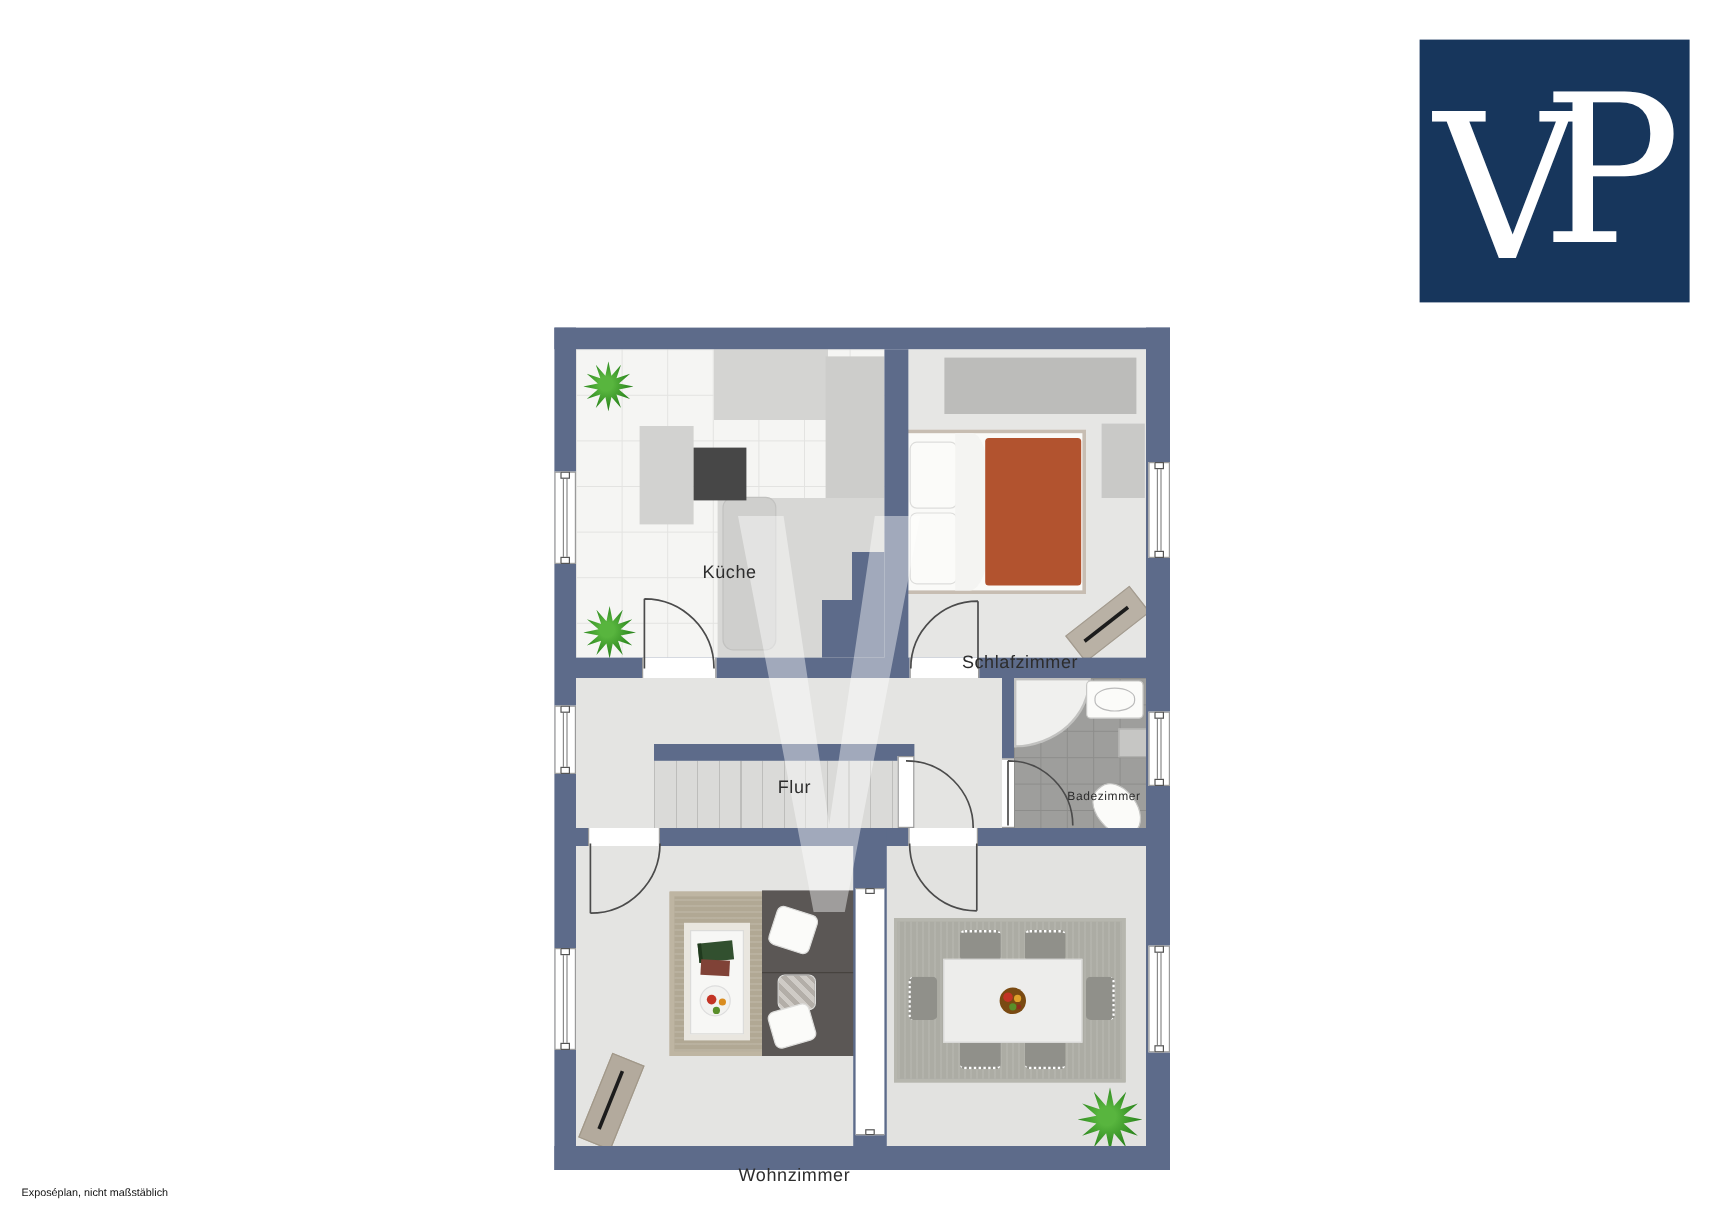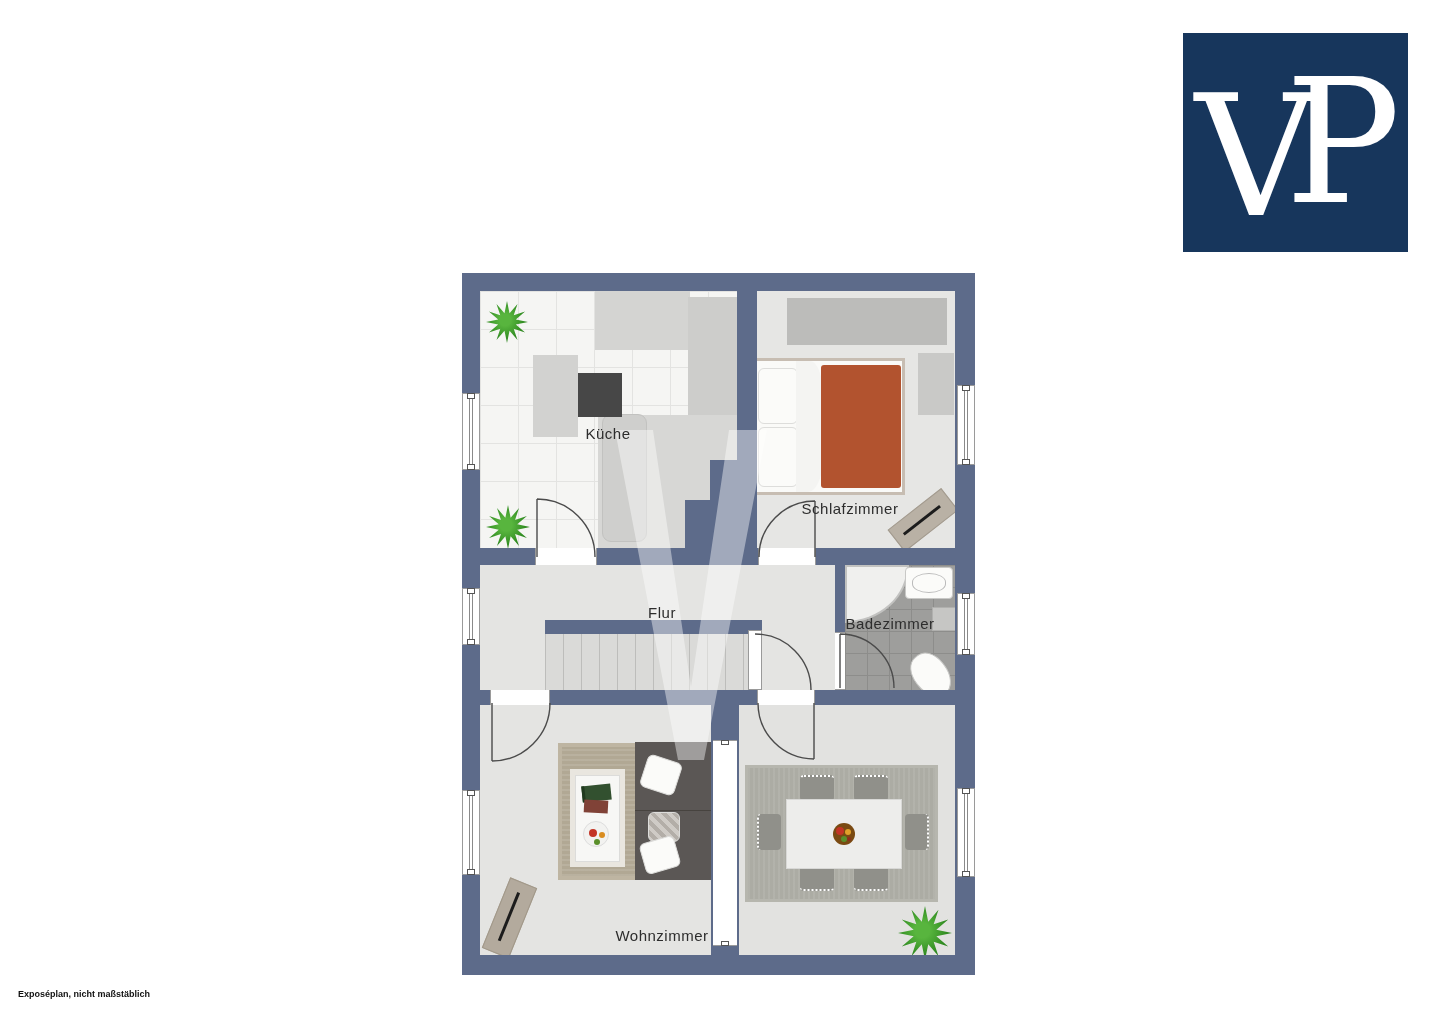--- a/index.html
+++ b/index.html
@@ -13,21 +13,21 @@
   .floor-light{background:#e4e4e2;}
   .kitchen-tiles{background-color:#f5f5f3;
     background-image:linear-gradient(#e3e3e1 1px,transparent 1px),
                      linear-gradient(90deg,#e3e3e1 1px,transparent 1px);
     background-size:38px 38px;}
   .bath-tiles{background-color:#9e9e9c;
     background-image:linear-gradient(#8d8d8b 1px,transparent 1px),
                      linear-gradient(90deg,#8d8d8b 1px,transparent 1px);
     background-size:22px 22px;}
   .room-label{position:absolute;color:#2d2d2d;font-size:15px;letter-spacing:.5px;
-              text-align:center;z-index:40;}
+              text-align:center;z-index:40;margin-top:44px;}
   
   .win{position:absolute;background:#fff;border:1px solid #9a9a9a;box-sizing:border-box;z-index:30;}
   .win .glass-v{position:absolute;left:35%;right:35%;top:3px;bottom:3px;
                 border-left:1px solid #8a8a8a;border-right:1px solid #8a8a8a;}
   .win .post{position:absolute;width:8px;height:6px;background:#fff;border:1px solid #555;
              left:50%;transform:translateX(-50%);box-sizing:border-box;}
   .win .post.top{top:-1px;} .win .post.bot{bottom:-1px;}
   
   .gap{position:absolute;background:#fff;border-left:1px solid #9a9a9a;border-right:1px solid #9a9a9a;
        box-sizing:border-box;z-index:30;}
@@ -42,21 +42,21 @@
   .chair{position:absolute;background:#90908a;border-radius:4px;z-index:21;}
   .pillow{position:absolute;background:#fbfbf9;border:1px solid #dddddb;border-radius:6px;}
   .svg-overlay{position:absolute;left:0;top:0;z-index:34;pointer-events:none;}
   .watermark{position:absolute;z-index:36;pointer-events:none;}
   
   .logo{position:absolute;left:1183px;top:33px;width:225px;height:219px;background:#17365c;}
   .logo span{position:absolute;color:#ffffff;font-family:"DejaVu Serif","Liberation Serif",serif;
              line-height:1;}
   .logo .v{left:12px;top:40px;font-size:168px;}
   .logo .p{left:102px;top:24px;font-size:172px;}
-  .footer-note{position:absolute;left:18px;top:989px;font-size:9px;font-weight:bold;color:#111;}
+  .footer-note{position:absolute;left:18px;top:989px;font-size:9px;font-weight:normal;color:#111;}
 </style>
 </head>
 <body>
 
 <div class="page">
 
   <div class="plan">
 
     <div class="floor kitchen-tiles" style="left:18px;top:18px;width:257px;height:257px;"></div>
     <div class="floor" style="left:295px;top:18px;width:198px;height:257px;background:#e6e6e4;"></div>
@@ -199,21 +199,21 @@
       </g>
     </svg>
 
     <svg class="watermark" style="left:0;top:0;" width="513" height="702" viewBox="0 0 513 702">
       <polygon points="153,157 191,157 229,414 267,157 305,157 242,487 216,487" fill="rgba(255,255,255,0.42)"></polygon>
     </svg>
 
     <div class="room-label" style="left:96px;top:152px;width:100px;">Küche</div>
     <div class="room-label" style="left:308px;top:227px;width:160px;">Schlafzimmer</div>
     <div class="room-label" style="left:150px;top:331px;width:100px;">Flur</div>
-    <div class="room-label" style="left:368px;top:342px;width:120px;font-size:15px;">Badezimmer</div>
+    <div class="room-label" style="left:398px;top:342px;width:120px;font-size:10px;">Badezimmer</div>
     <div class="room-label" style="left:120px;top:654px;width:160px;">Wohnzimmer</div>
   </div>
 
   <div class="logo">
     <span class="v">V</span>
     <span class="p">P</span>
   </div>
 
   <div class="footer-note">Exposéplan, nicht maßstäblich</div>
 

